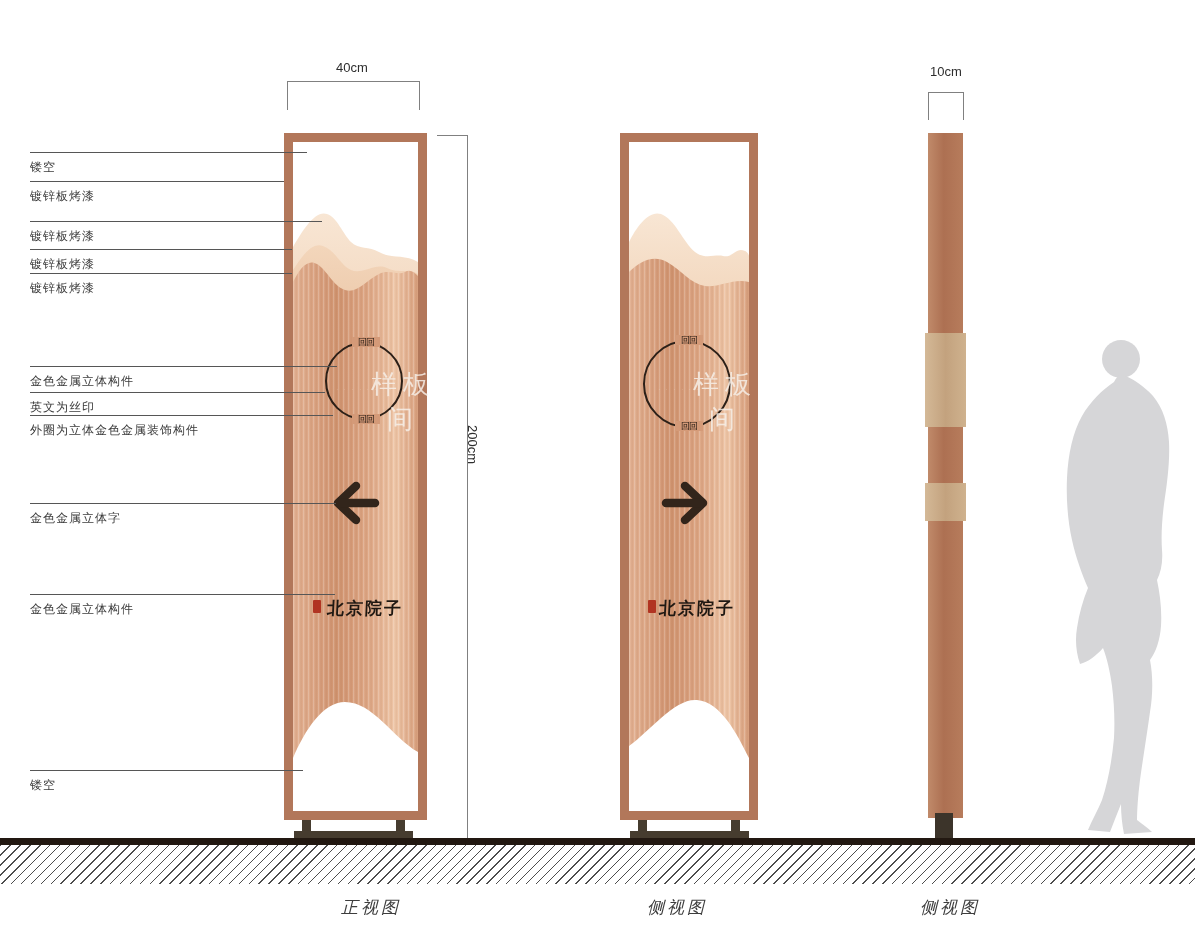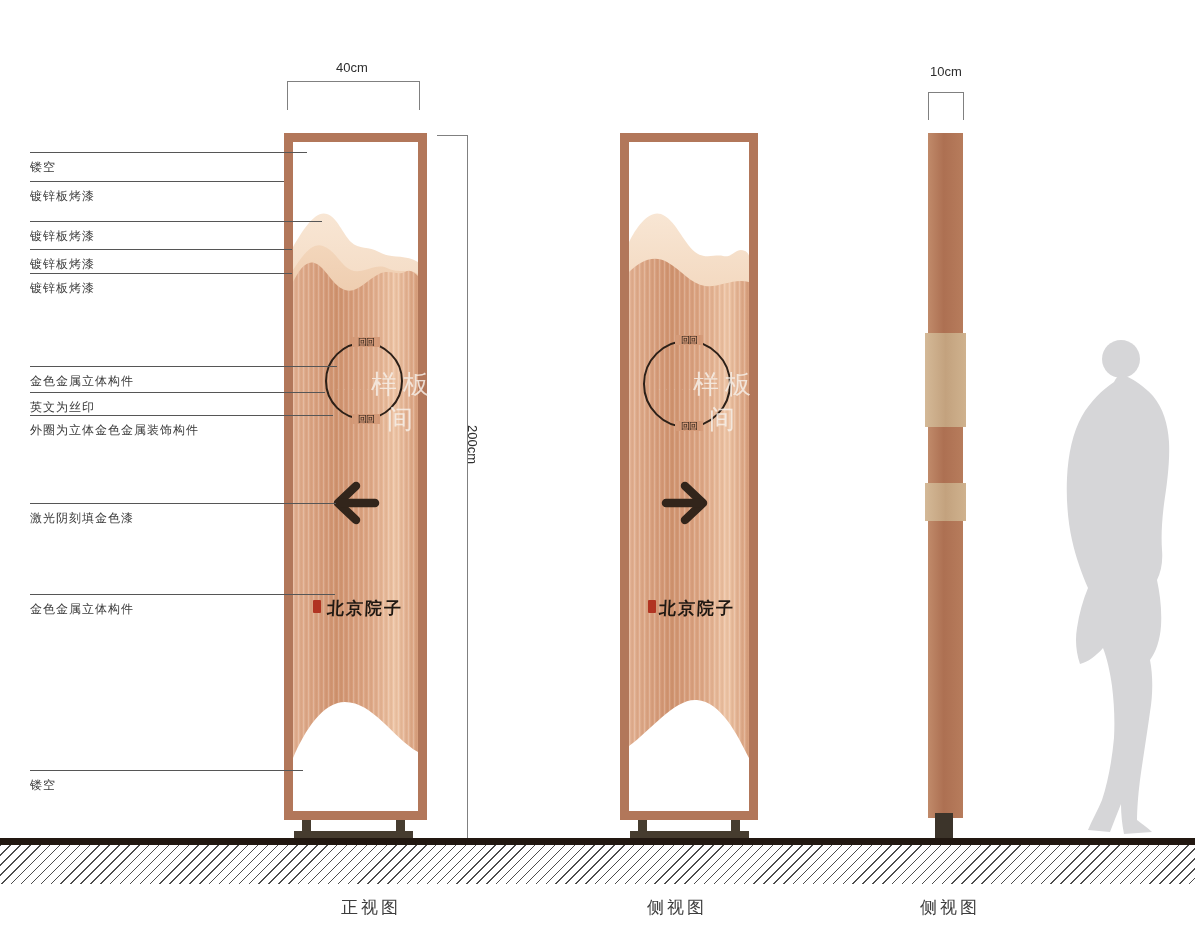--- a/index.html
+++ b/index.html
@@ -2,21 +2,21 @@
 <html><head>
 <meta charset="utf-8">
 <style>
   html,body{margin:0;padding:0;background:#fff;font-family:"Liberation Sans","DejaVu Sans",sans-serif;}
   #canvas{position:relative;width:1195px;height:927px;background:#fff;overflow:hidden;}
   .abs{position:absolute;}
   .callout{position:absolute;left:30px;font-size:12px;color:#3b3b3b;white-space:nowrap;letter-spacing:1px;margin-top:24px;}
   .leader{position:absolute;left:30px;height:1px;background:#565656;}
   .dim-text{position:absolute;font-size:13px;color:#2e2e2e;text-align:center;}
   .dim-line{position:absolute;background:#808080;}
-  .view-label{position:absolute;font-size:17px;color:#3d3d3d;text-align:center;letter-spacing:3px;}
+  .view-label{position:absolute;font-size:17px;color:#3d3d3d;text-align:center;letter-spacing:3px;font-style:italic;}
   .frame{position:absolute;border:9px solid #b2775a;box-sizing:border-box;background:#fff;}
   .inner{position:absolute;overflow:hidden;}
   .circle-ring{position:absolute;border:2px solid #2c2018;border-radius:50%;box-sizing:border-box;}
   .ornament{position:absolute;font-size:9px;line-height:10px;color:#241a12;background:#d49a78;letter-spacing:-1px;padding:0 2px;text-align:center;}
   .room-text{position:absolute;color:rgba(246,239,231,0.85);font-size:26px;letter-spacing:6px;text-align:center;padding-left:38px;}
   .eng-text{position:absolute;color:rgba(252,247,241,0.40);font-size:6px;letter-spacing:2px;text-align:center;}
   .brand{position:absolute;color:#1f1812;font-size:17px;font-weight:bold;font-family:"Liberation Serif","DejaVu Serif",serif;letter-spacing:2px;text-align:center;transform:skewX(-3deg);}
   .seal{position:absolute;width:8px;height:13px;background:#b13422;border-radius:1px;}
   .base-part{position:absolute;background:#463c2f;}
   .ground-bar{position:absolute;background:#221811;}
@@ -169,21 +169,21 @@
 
   <div class="callout" style="top:349px;">金色金属立体构件</div>
   <div class="leader" style="top:366px;width:307px;"></div>
 
   <div class="callout" style="top:375px;">英文为丝印</div>
   <div class="leader" style="top:392px;width:295px;"></div>
 
   <div class="callout" style="top:398px;">外圈为立体金色金属装饰构件</div>
   <div class="leader" style="top:415px;width:303px;"></div>
 
-  <div class="callout" style="top:486px;">激光阴刻填金色漆</div>
+  <div class="callout" style="top:486px;">金色金属立体字</div>
   <div class="leader" style="top:503px;width:306px;"></div>
 
   <div class="callout" style="top:577px;">金色金属立体构件</div>
   <div class="leader" style="top:594px;width:305px;"></div>
 
   <div class="callout" style="top:753px;">镂空</div>
   <div class="leader" style="top:770px;width:273px;"></div>
 
   <div class="view-label" style="left:318px;top:896px;width:106px;">正视图</div>
   <div class="view-label" style="left:624px;top:896px;width:106px;">侧视图</div>

